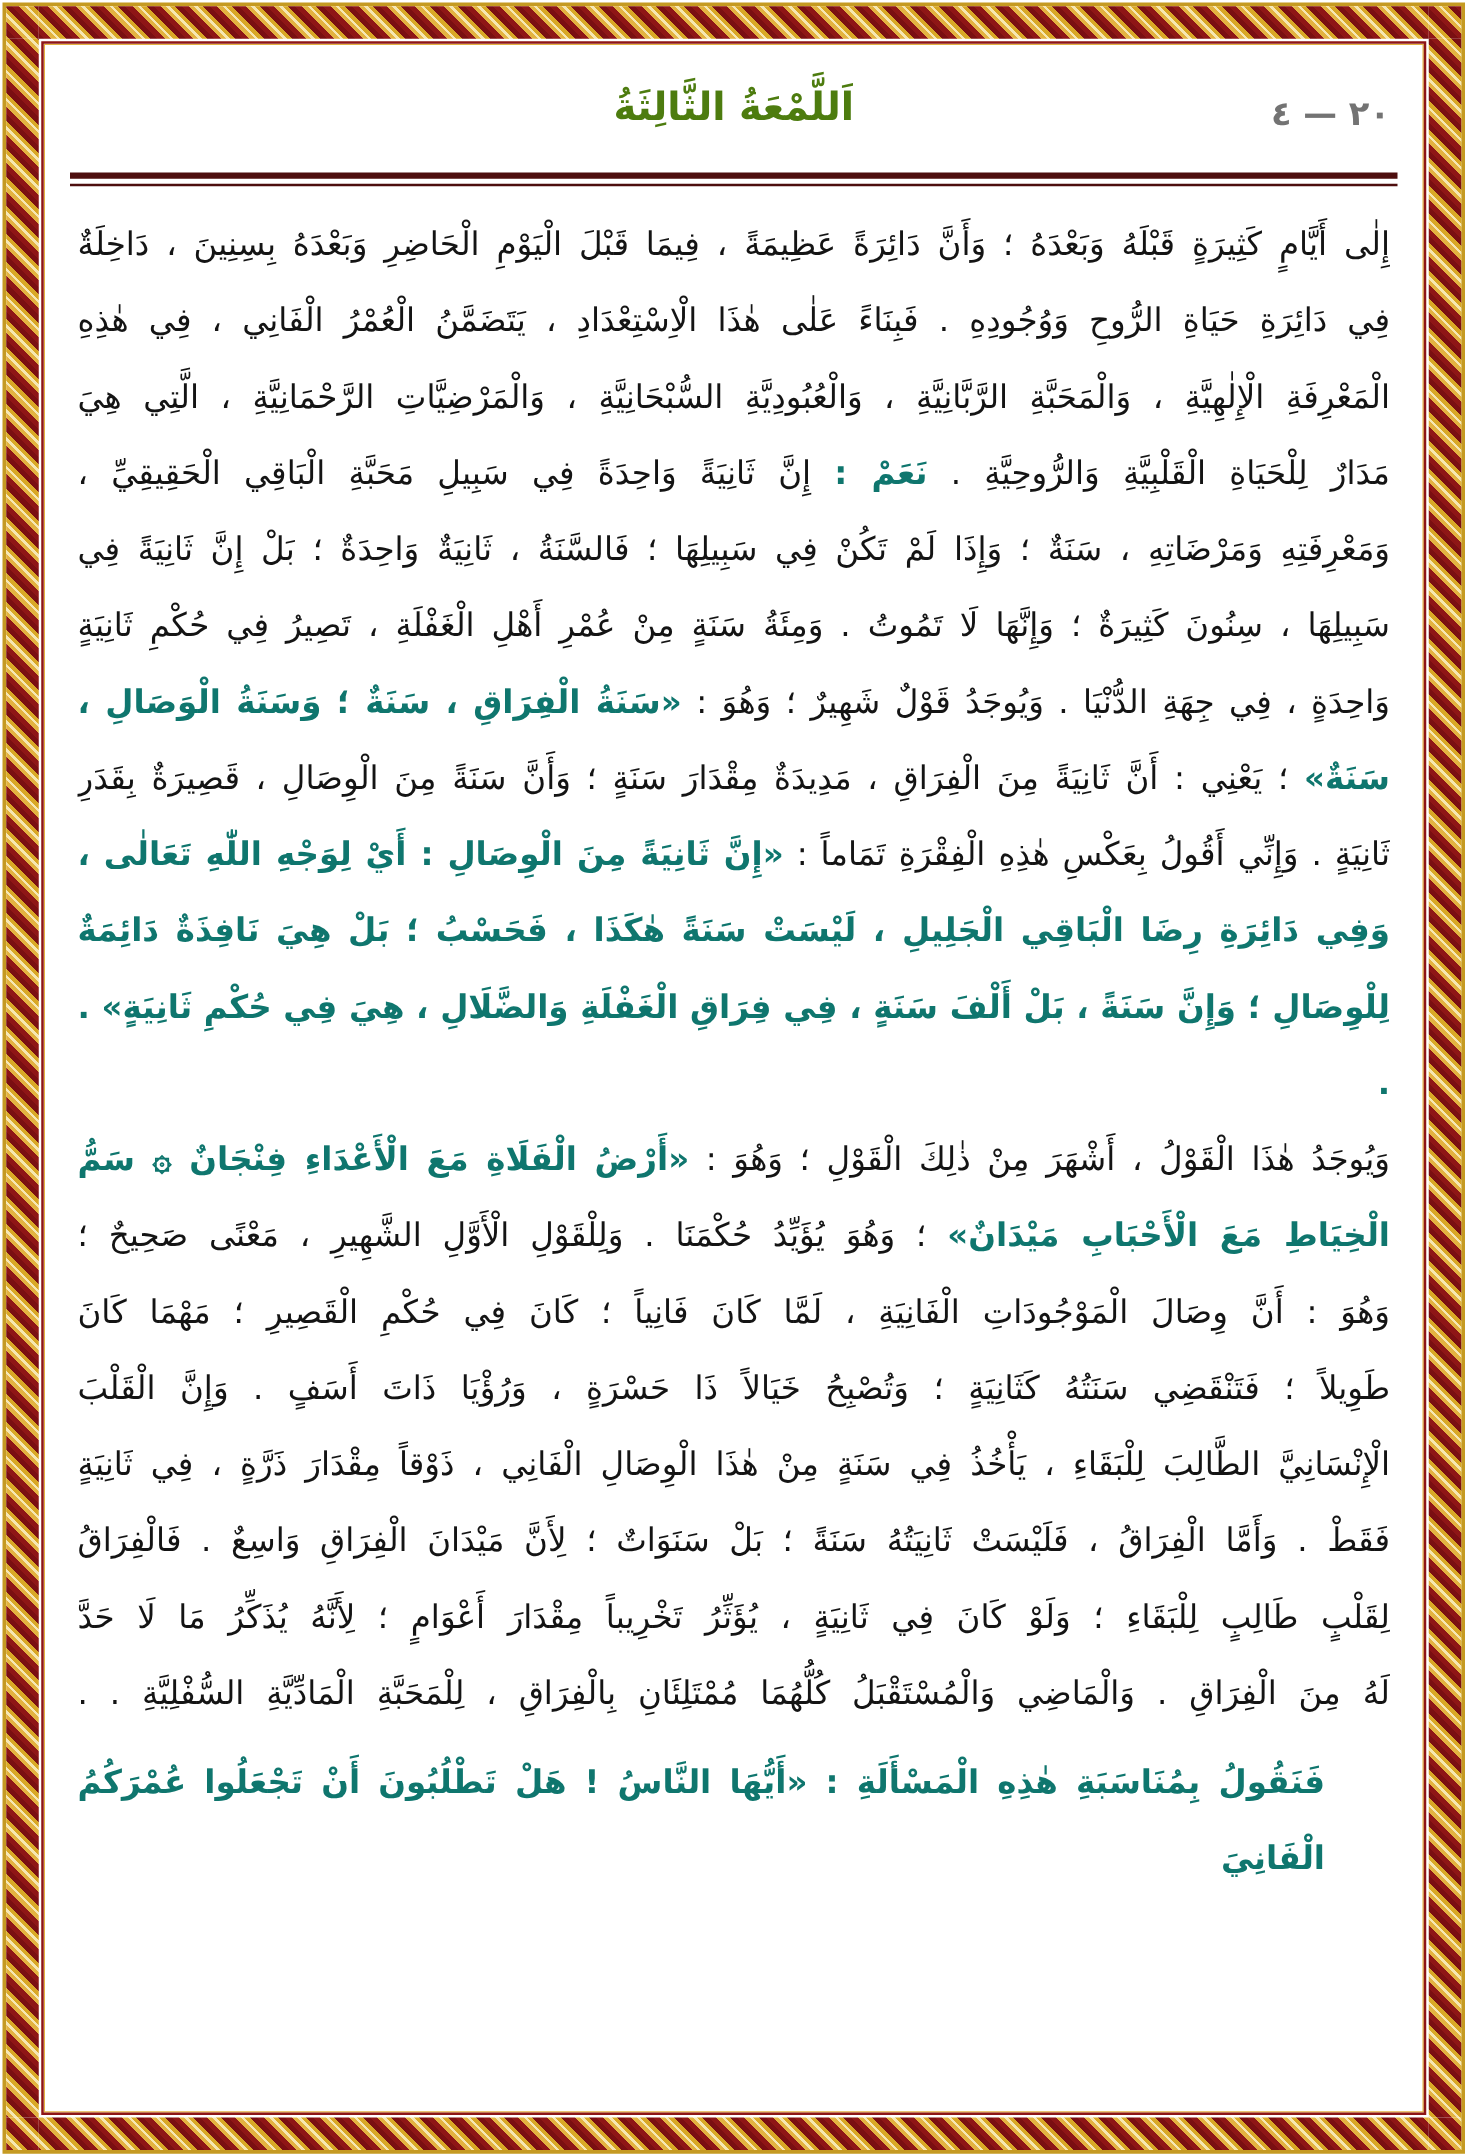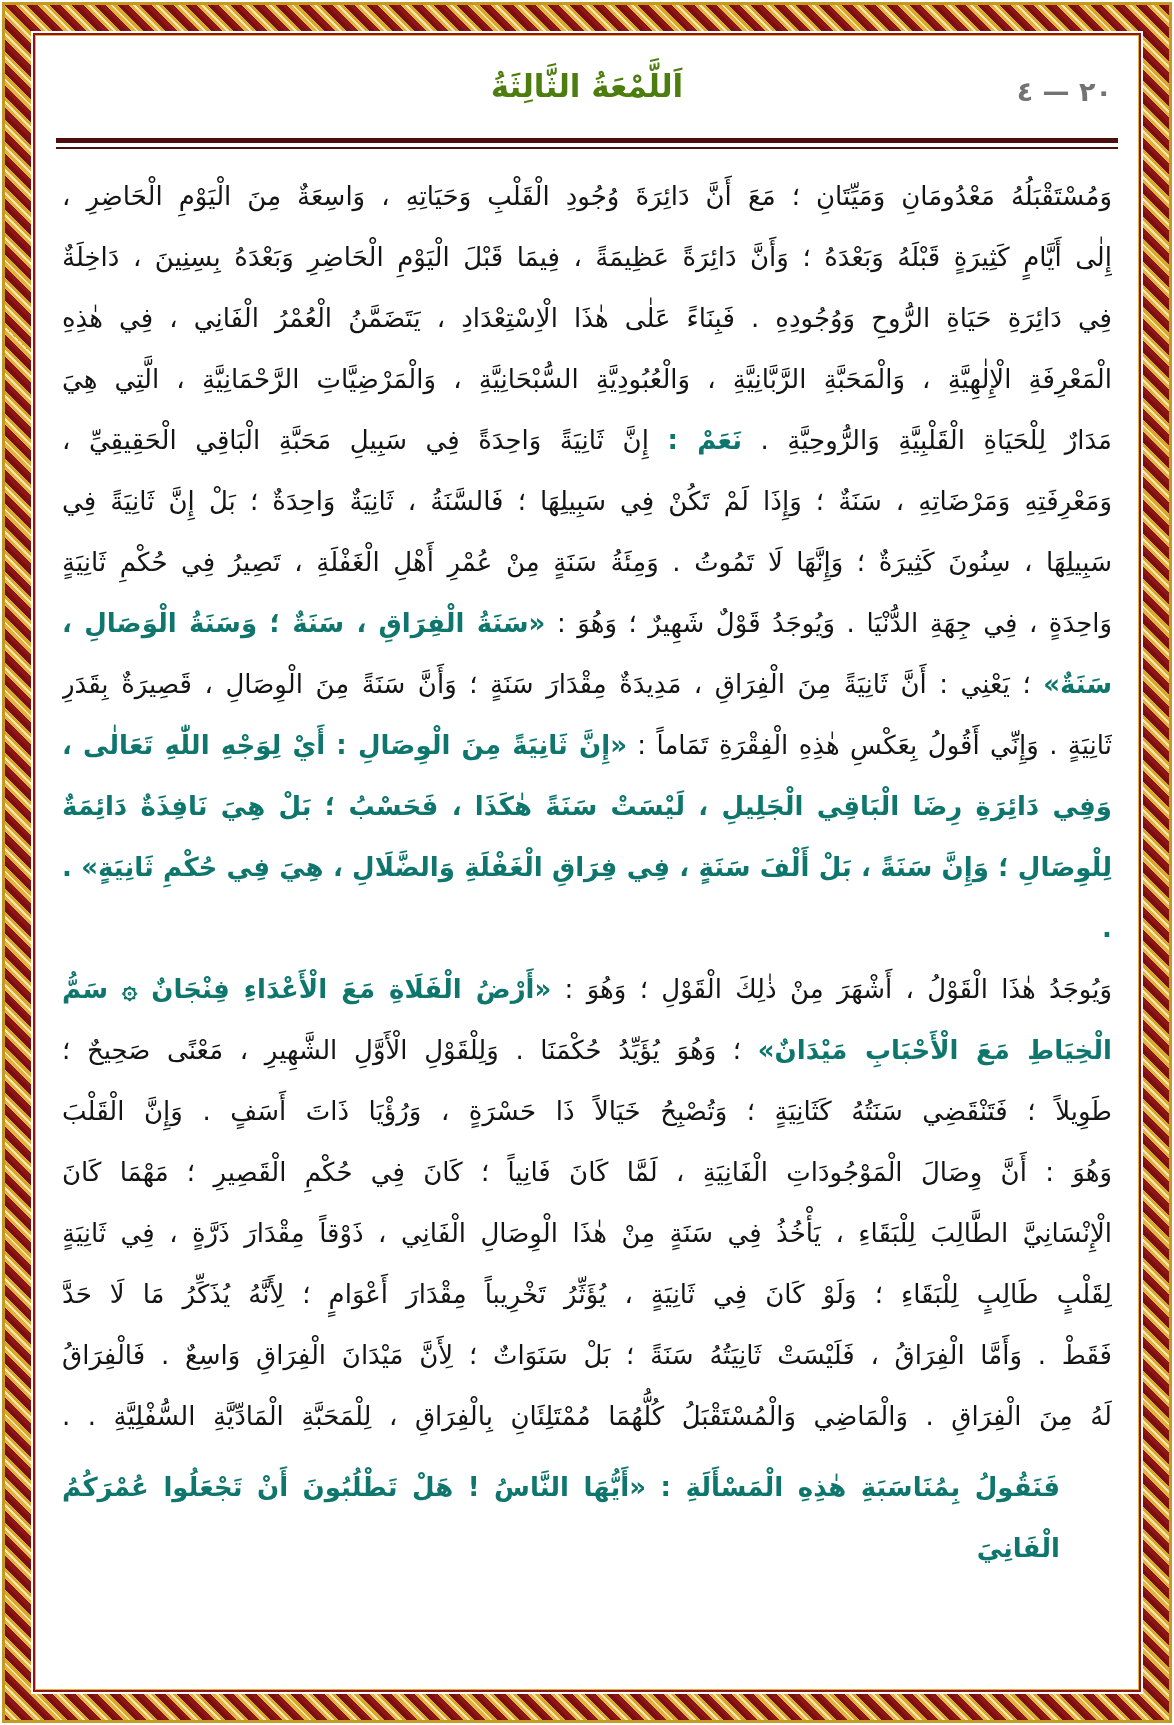--- a/index.html
+++ b/index.html
@@ -90,36 +90,35 @@
   <div class="frame-band"></div>
   <div class="frame-inner"></div>
 
   <div class="content">
     <div class="header">
       <div class="page-number">٢٠ — ٤</div>
       <div class="page-title">اَللَّمْعَةُ الثَّالِثَةُ</div>
       <div class="header-rule"></div>
     </div>
     <div class="body-text">
-        <div class="line"><span class="ink">وَمُسْتَقْبَلُهُ مَعْدُومَانِ وَمَيِّتَانِ ؛ مَعَ أَنَّ دَائِرَةَ وُجُودِ الْقَلْبِ وَحَيَاتِهِ ، وَاسِعَةٌ مِنَ الْيَوْمِ الْحَاضِرِ ،</span></div>
         <div class="line"><span class="ink">إِلٰى أَيَّامٍ كَثِيرَةٍ قَبْلَهُ وَبَعْدَهُ ؛ وَأَنَّ دَائِرَةً عَظِيمَةً ، فِيمَا قَبْلَ الْيَوْمِ الْحَاضِرِ وَبَعْدَهُ بِسِنِينَ ، دَاخِلَةٌ</span></div>
         <div class="line"><span class="ink">فِي دَائِرَةِ حَيَاةِ الرُّوحِ وَوُجُودِهِ . فَبِنَاءً عَلٰى هٰذَا الْاِسْتِعْدَادِ ، يَتَضَمَّنُ الْعُمْرُ الْفَانِي ، فِي هٰذِهِ</span></div>
         <div class="line"><span class="ink">الْمَعْرِفَةِ الْإِلٰهِيَّةِ ، وَالْمَحَبَّةِ الرَّبَّانِيَّةِ ، وَالْعُبُودِيَّةِ السُّبْحَانِيَّةِ ، وَالْمَرْضِيَّاتِ الرَّحْمَانِيَّةِ ، الَّتِي هِيَ</span></div>
         <div class="line"><span class="ink">مَدَارٌ لِلْحَيَاةِ الْقَلْبِيَّةِ وَالرُّوحِيَّةِ . </span><span class="red">نَعَمْ :</span><span class="ink"> إِنَّ ثَانِيَةً وَاحِدَةً فِي سَبِيلِ مَحَبَّةِ الْبَاقِي الْحَقِيقِيِّ ،</span></div>
         <div class="line"><span class="ink">وَمَعْرِفَتِهِ وَمَرْضَاتِهِ ، سَنَةٌ ؛ وَإِذَا لَمْ تَكُنْ فِي سَبِيلِهَا ؛ فَالسَّنَةُ ، ثَانِيَةٌ وَاحِدَةٌ ؛ بَلْ إِنَّ ثَانِيَةً فِي</span></div>
         <div class="line"><span class="ink">سَبِيلِهَا ، سِنُونَ كَثِيرَةٌ ؛ وَإِنَّهَا لَا تَمُوتُ . وَمِئَةُ سَنَةٍ مِنْ عُمْرِ أَهْلِ الْغَفْلَةِ ، تَصِيرُ فِي حُكْمِ ثَانِيَةٍ</span></div>
         <div class="line"><span class="ink">وَاحِدَةٍ ، فِي جِهَةِ الدُّنْيَا . وَيُوجَدُ قَوْلٌ شَهِيرٌ ؛ وَهُوَ : </span><span class="red">«سَنَةُ الْفِرَاقِ ، سَنَةٌ ؛ وَسَنَةُ الْوَصَالِ ،</span></div>
         <div class="line"><span class="red">سَنَةٌ»</span><span class="ink"> ؛ يَعْنِي : أَنَّ ثَانِيَةً مِنَ الْفِرَاقِ ، مَدِيدَةٌ مِقْدَارَ سَنَةٍ ؛ وَأَنَّ سَنَةً مِنَ الْوِصَالِ ، قَصِيرَةٌ بِقَدَرِ</span></div>
         <div class="line"><span class="ink">ثَانِيَةٍ . وَإِنِّي أَقُولُ بِعَكْسِ هٰذِهِ الْفِقْرَةِ تَمَاماً : </span><span class="red">«إِنَّ ثَانِيَةً مِنَ الْوِصَالِ : أَيْ لِوَجْهِ اللّٰهِ تَعَالٰى ،</span></div>
         <div class="line"><span class="red">وَفِي دَائِرَةِ رِضَا الْبَاقِي الْجَلِيلِ ، لَيْسَتْ سَنَةً هٰكَذَا ، فَحَسْبُ ؛ بَلْ هِيَ نَافِذَةٌ دَائِمَةٌ</span></div>
         <div class="line"><span class="red">لِلْوِصَالِ ؛ وَإِنَّ سَنَةً ، بَلْ أَلْفَ سَنَةٍ ، فِي فِرَاقِ الْغَفْلَةِ وَالضَّلَالِ ، هِيَ فِي حُكْمِ ثَانِيَةٍ» . .</span></div>
         <div class="line"><span class="ink">وَيُوجَدُ هٰذَا الْقَوْلُ ، أَشْهَرَ مِنْ ذٰلِكَ الْقَوْلِ ؛ وَهُوَ : </span><span class="red">«أَرْضُ الْفَلَاةِ مَعَ الْأَعْدَاءِ فِنْجَانٌ ۞ سَمُّ</span></div>
         <div class="line"><span class="red">الْخِيَاطِ مَعَ الْأَحْبَابِ مَيْدَانٌ»</span><span class="ink"> ؛ وَهُوَ يُؤَيِّدُ حُكْمَنَا . وَلِلْقَوْلِ الْأَوَّلِ الشَّهِيرِ ، مَعْنًى صَحِيحٌ ؛</span></div>
+        <div class="line"><span class="ink">وَهُوَ : أَنَّ وِصَالَ الْمَوْجُودَاتِ الْفَانِيَةِ ، لَمَّا كَانَ فَانِياً ؛ كَانَ فِي حُكْمِ الْقَصِيرِ ؛ مَهْمَا كَانَ</span></div>
         <div class="line"><span class="ink">طَوِيلاً ؛ فَتَنْقَضِي سَنَتُهُ كَثَانِيَةٍ ؛ وَتُصْبِحُ خَيَالاً ذَا حَسْرَةٍ ، وَرُؤْيَا ذَاتَ أَسَفٍ . وَإِنَّ الْقَلْبَ</span></div>
-        <div class="line"><span class="ink">وَهُوَ : أَنَّ وِصَالَ الْمَوْجُودَاتِ الْفَانِيَةِ ، لَمَّا كَانَ فَانِياً ؛ كَانَ فِي حُكْمِ الْقَصِيرِ ؛ مَهْمَا كَانَ</span></div>
         <div class="line"><span class="ink">الْإِنْسَانِيَّ الطَّالِبَ لِلْبَقَاءِ ، يَأْخُذُ فِي سَنَةٍ مِنْ هٰذَا الْوِصَالِ الْفَانِي ، ذَوْقاً مِقْدَارَ ذَرَّةٍ ، فِي ثَانِيَةٍ</span></div>
+        <div class="line"><span class="ink">فَقَطْ . وَأَمَّا الْفِرَاقُ ، فَلَيْسَتْ ثَانِيَتُهُ سَنَةً ؛ بَلْ سَنَوَاتٌ ؛ لِأَنَّ مَيْدَانَ الْفِرَاقِ وَاسِعٌ . فَالْفِرَاقُ</span></div>
         <div class="line"><span class="ink">لِقَلْبٍ طَالِبٍ لِلْبَقَاءِ ؛ وَلَوْ كَانَ فِي ثَانِيَةٍ ، يُؤَثِّرُ تَخْرِيباً مِقْدَارَ أَعْوَامٍ ؛ لِأَنَّهُ يُذَكِّرُ مَا لَا حَدَّ</span></div>
-        <div class="line"><span class="ink">فَقَطْ . وَأَمَّا الْفِرَاقُ ، فَلَيْسَتْ ثَانِيَتُهُ سَنَةً ؛ بَلْ سَنَوَاتٌ ؛ لِأَنَّ مَيْدَانَ الْفِرَاقِ وَاسِعٌ . فَالْفِرَاقُ</span></div>
         <div class="line"><span class="ink">لَهُ مِنَ الْفِرَاقِ . وَالْمَاضِي وَالْمُسْتَقْبَلُ كُلُّهُمَا مُمْتَلِئَانِ بِالْفِرَاقِ ، لِلْمَحَبَّةِ الْمَادِّيَّةِ السُّفْلِيَّةِ . .</span></div>
         <div class="line indent"><span class="red">فَنَقُولُ بِمُنَاسَبَةِ هٰذِهِ الْمَسْأَلَةِ : «أَيُّهَا النَّاسُ ! هَلْ تَطْلُبُونَ أَنْ تَجْعَلُوا عُمْرَكُمُ الْفَانِيَ</span></div>
       </div>
   </div>
 </div>
 
 </body></html>

